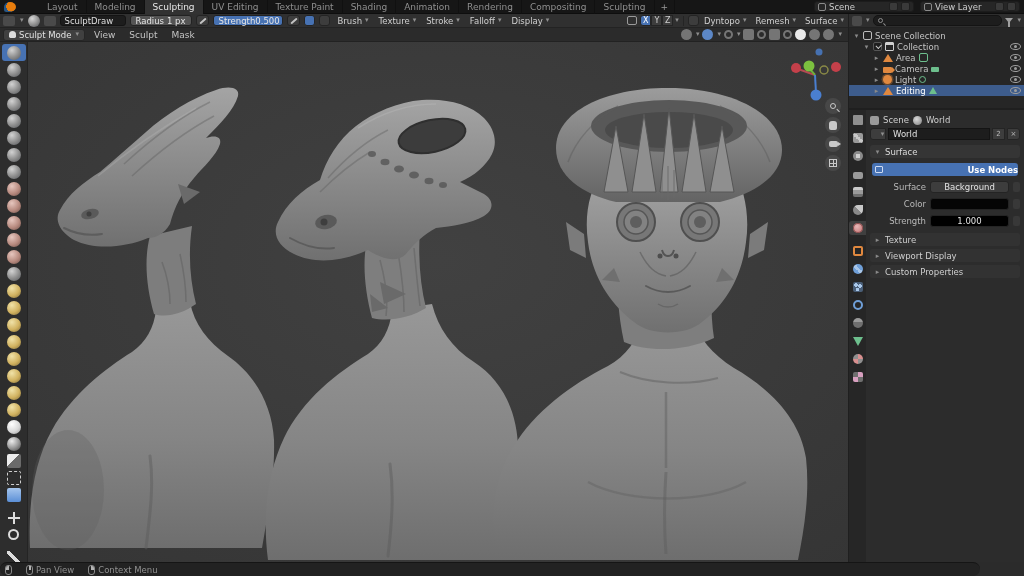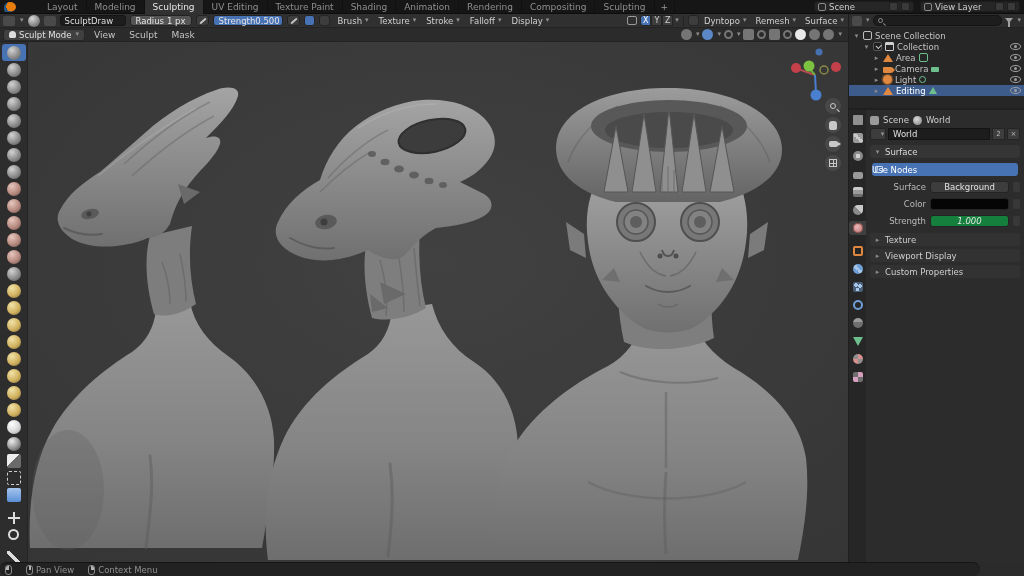--- a/index.html
+++ b/index.html
@@ -180,28 +180,28 @@
       display:flex;align-items:center;justify-content:center;gap:1px;}
   .db-field{flex:1;height:12px;background:#1d1d1d;border:1px solid #141414;color:#e0e0e0;
       font-size:8.5px;line-height:11px;padding:0 4px;}
   .db-mini{width:13px;height:12px;background:#3d3d3d;border:1px solid #242424;color:#bbb;
       font-size:7px;text-align:center;line-height:11px;}
   .db-x{border-radius:0 3px 3px 0;}
   .panel-hdr{display:flex;align-items:center;gap:4px;height:13px;background:#353535;border-radius:3px;
       margin-top:4px;padding:0 4px;color:#dcdcdc;font-size:8.5px;}
   .panel-hdr .ol-arrow{font-size:7px;}
   .use-nodes{height:13px;margin:5px 2px 2px 2px;background:var(--accent,#4772b3);border-radius:3px;
-      color:#fff;font-size:8.5px;display:flex;align-items:center;justify-content:flex-start;position:relative;}
+      color:#fff;font-size:8.5px;display:flex;align-items:center;justify-content:flex-end;position:relative;font-weight:bold;}
   .use-nodes .un-ic{position:absolute;left:3px;top:3px;width:8px;height:7px;border:1px solid #cfdcf2;border-radius:1px;}
   .prop-row{display:flex;align-items:center;height:13px;margin-top:4px;gap:4px;}
   .prop-label{width:56px;text-align:right;color:#b9b9b9;font-size:8.5px;flex:none;}
   .prop-field{flex:1;height:12px;border-radius:3px;background:#3d3d3d;border:1px solid #242424;
       color:#e2e2e2;font-size:8.5px;display:flex;align-items:center;justify-content:center;}
   .prop-field.swatch{background:#050505;}
-  .prop-field.num{background:#15803d;font-style:italic;}
+  .prop-field.num{background:#000000;}
   .anim-dot{width:7px;height:10px;border-radius:2px;background:#383838;flex:none;}
   .collapsed-row{display:flex;align-items:center;gap:4px;height:13px;background:#323232;
       border-radius:2px;margin-top:3px;padding:0 4px;color:#cfcfcf;font-size:8.5px;}
 
   
   .statusbar{position:absolute;left:0;top:562px;width:980px;height:14px;background:#222;
       border-top:1px solid #151515;display:flex;align-items:center;font-size:8.5px;color:#909090;border-radius:7px;}
   .hint{display:flex;align-items:center;gap:3px;margin-left:14px;}
   .hint:first-child{margin-left:5px;}
   .mouse{width:7px;height:10px;border:1px solid #8a8a8a;border-radius:3px;position:relative;flex:none;}

